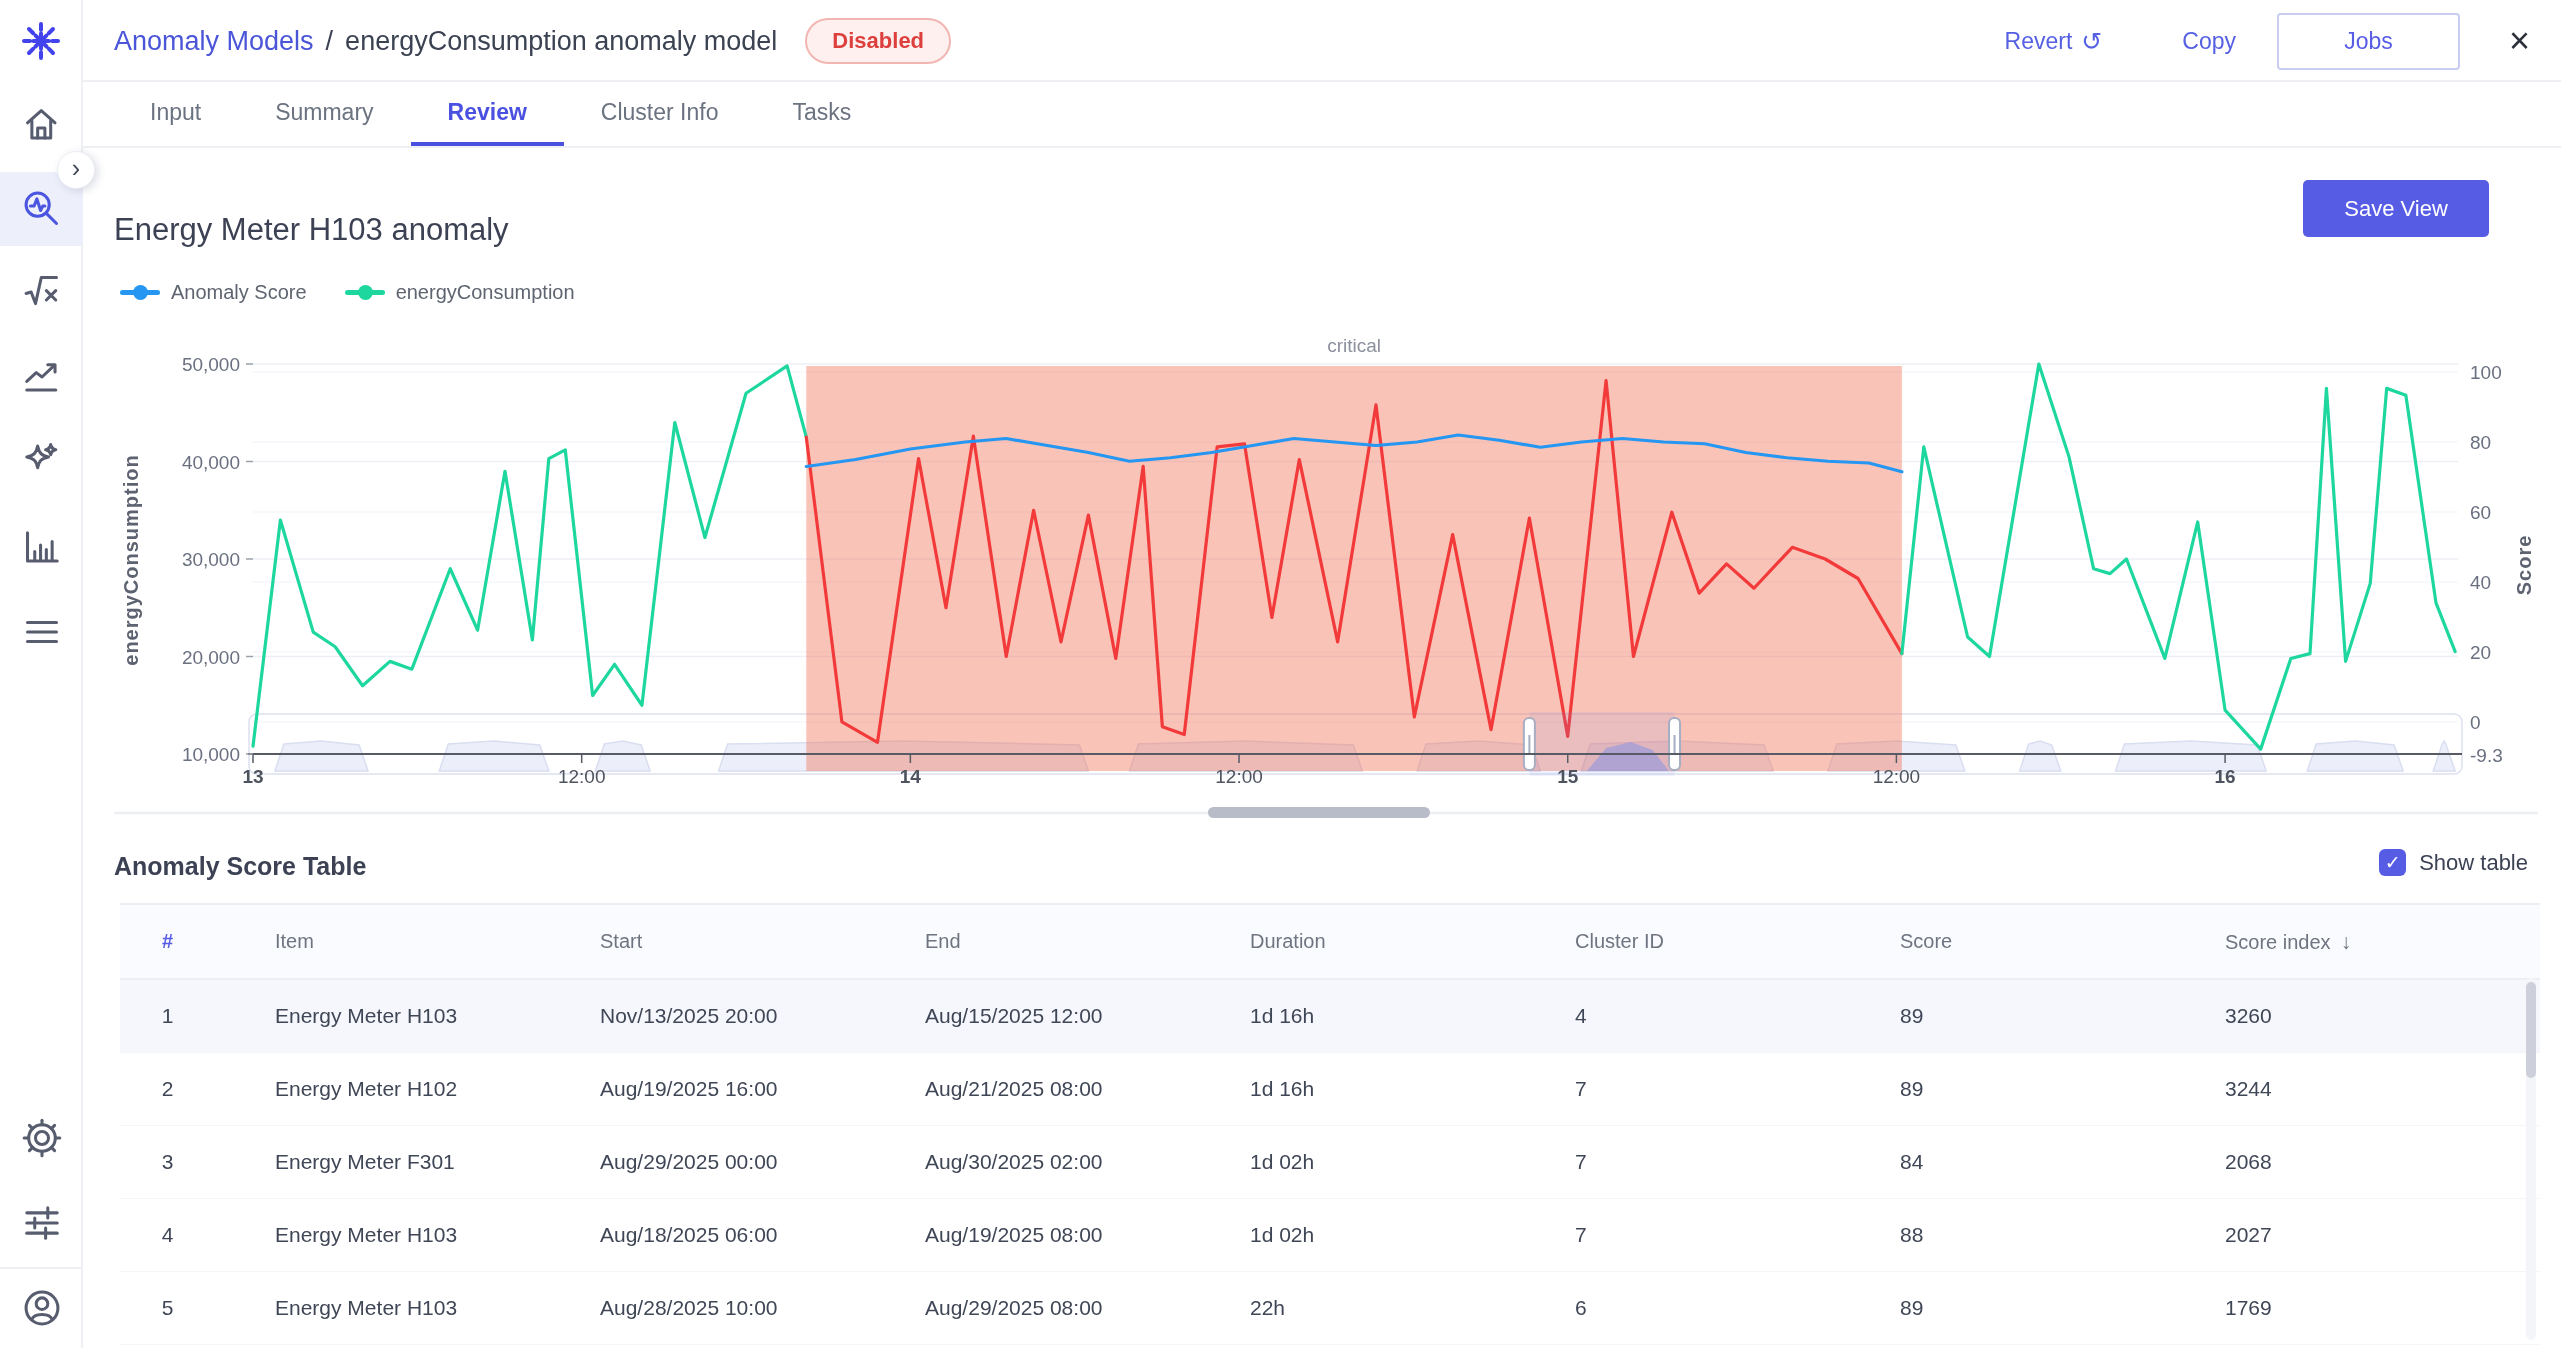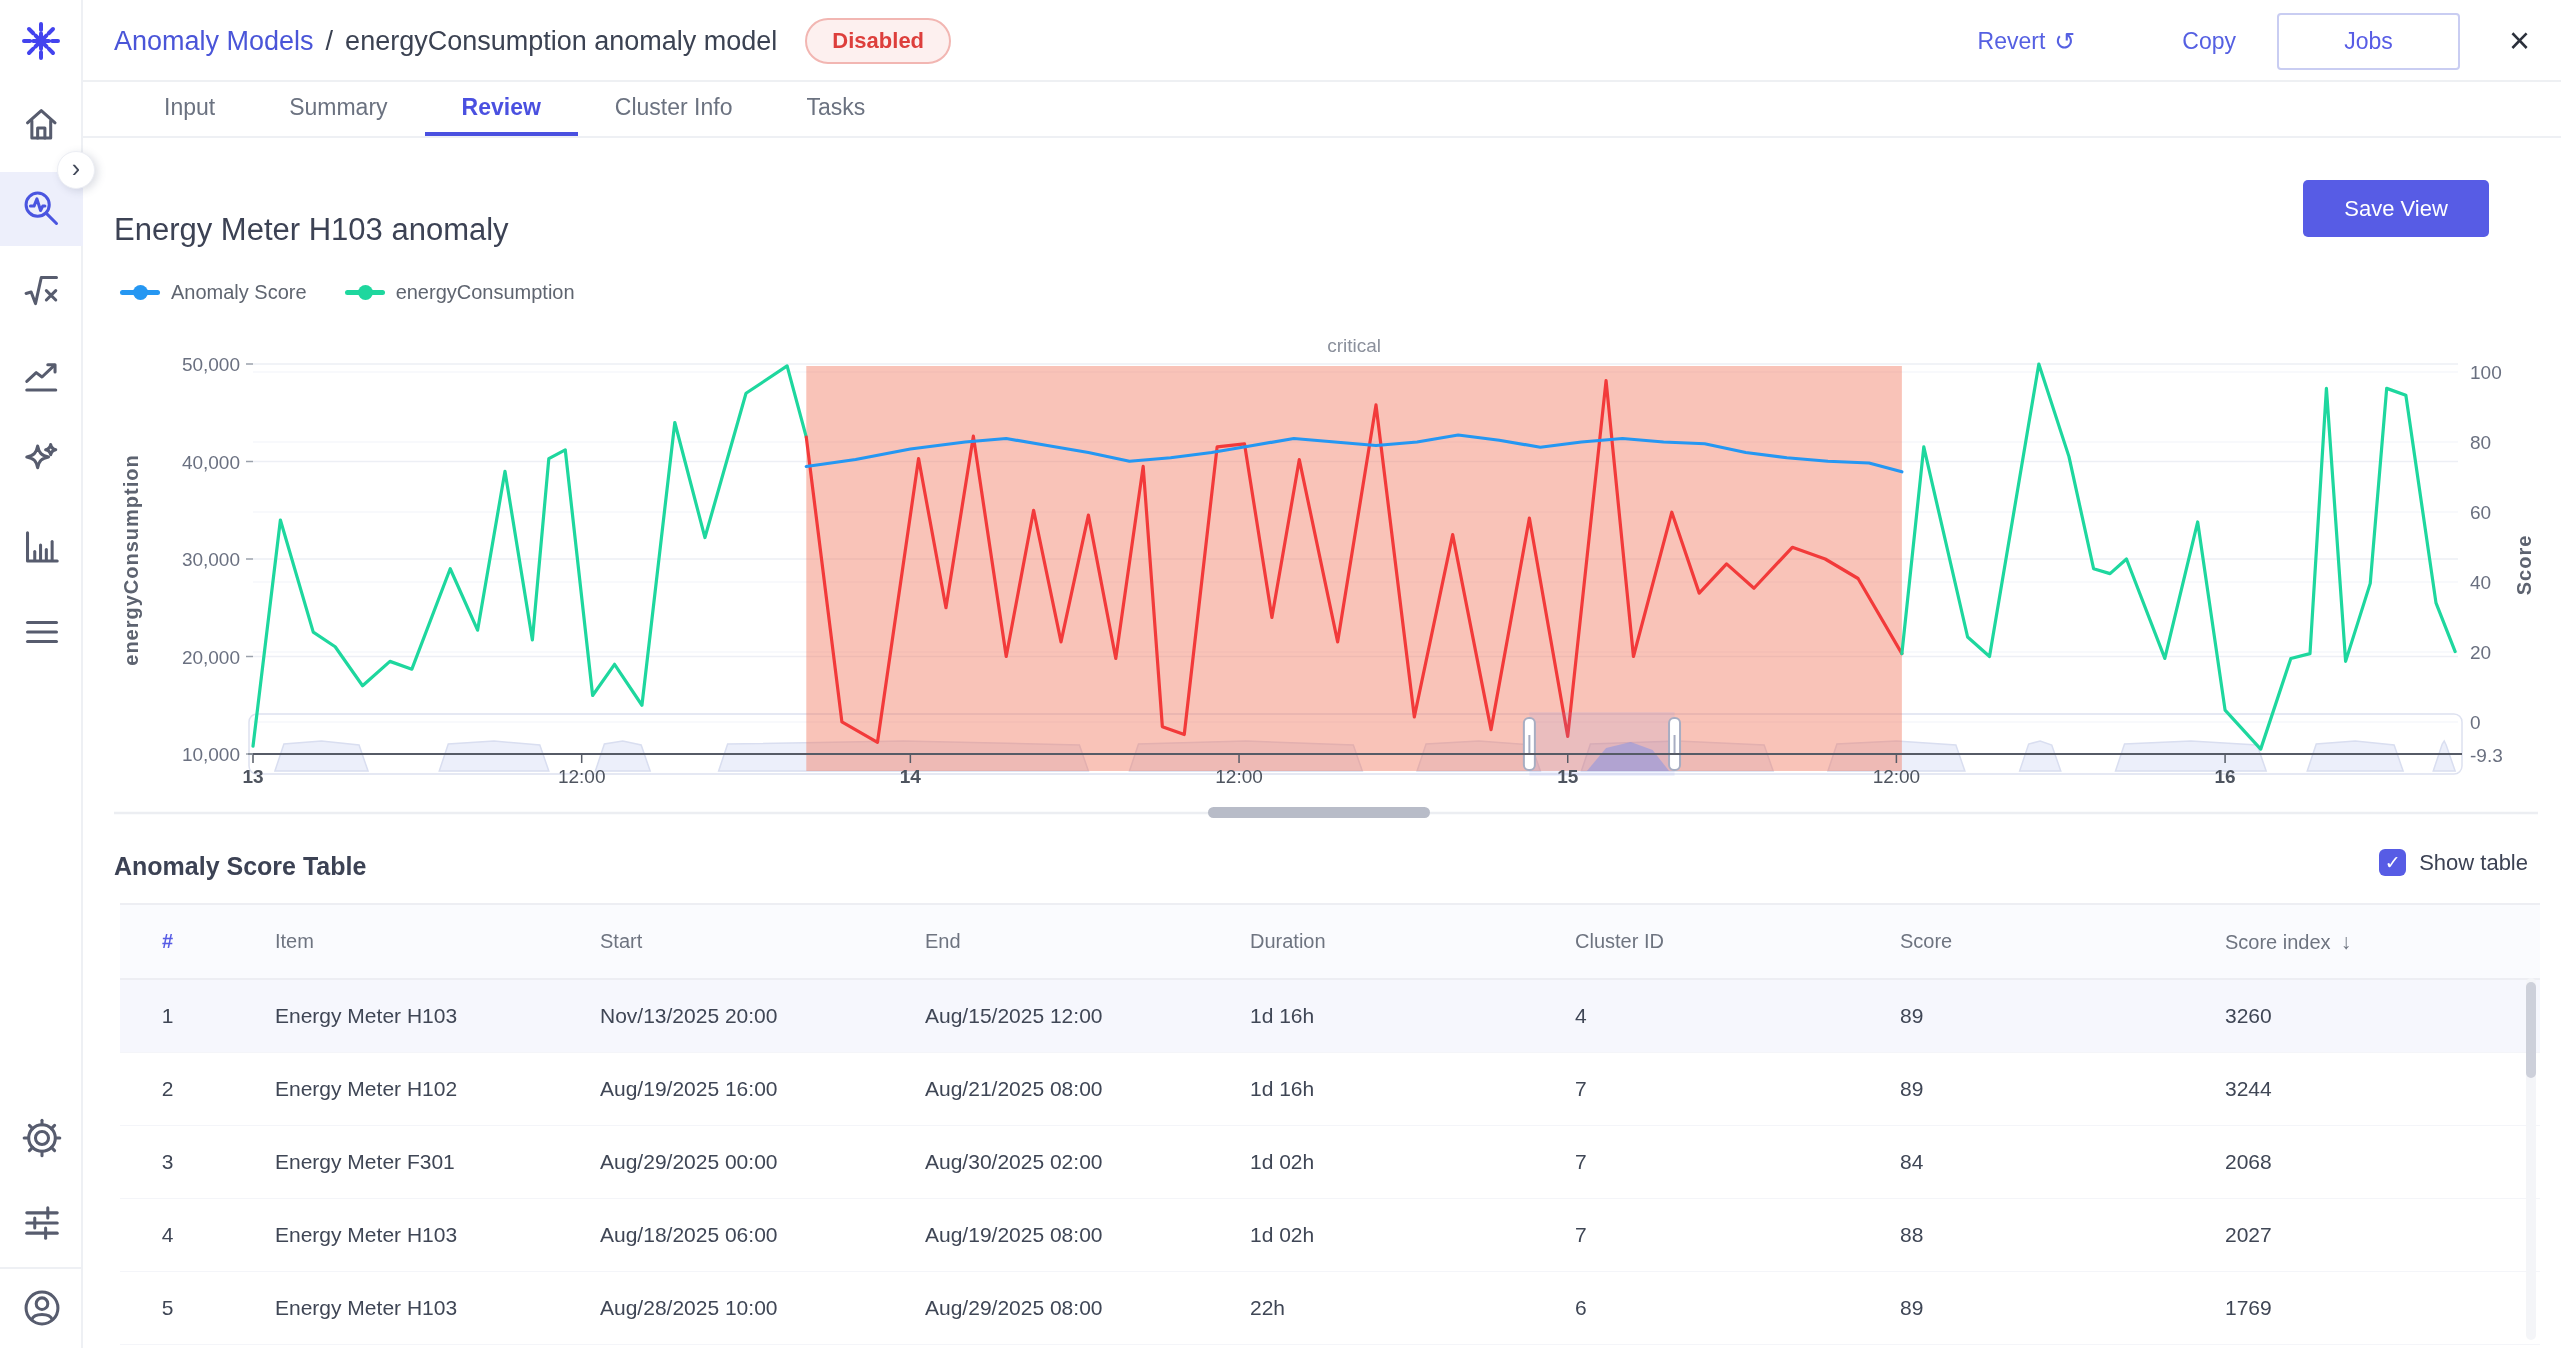--- a/index.html
+++ b/index.html
@@ -25,31 +25,31 @@
   header { position:absolute; left:83px; top:0; width:2478px; height:82px;
     background:#fff; border-bottom:2px solid #eef0f3; z-index:5; }
   .breadcrumb { position:absolute; left:31px; top:0; height:82px; display:flex; align-items:center; font-size:27px; }
   .breadcrumb a { color:#4a55d8; text-decoration:none; cursor:pointer; }
   .breadcrumb .sep { margin:0 12px; color:#3b4252; }
   .breadcrumb .current { color:#3b4252; }
   .badge { margin-left:28px; font-size:22px; font-weight:bold; color:#dd3f3c;
     background:#fdf0ef; border:2px solid #f2b6b2; border-radius:999px; padding:8px 25px; }
   .header-right { position:absolute; right:31px; top:0; height:82px; display:flex; align-items:center; }
   .hlink { color:#5560e2; font-size:23px; cursor:pointer; display:flex; align-items:center; gap:9px; text-decoration:none; }
-  .hlink.revert { margin-right:69px; }
+  .hlink.revert { margin-right:42px; }
   .hlink.copy { margin-right:41px;margin-left:38px; }
   .revert-glyph { font-size:25px; }
   .btn-primary { width:251px; height:57px; background:#575ce5; color:#fff; border:none;
     border-radius:4px; font-size:23px; font-family:inherit; cursor:pointer; margin-right:33px; }
   .btn-outline { width:183px; height:57px; background:#fff; color:#575ce5;
     border:2px solid #c9cdf2; border-radius:4px; font-size:23px; font-family:inherit; cursor:pointer; margin-right:49px; }
   .close-x { font-size:36px; color:#2c313c; cursor:pointer; line-height:1; }
   
-  .tabbar { position:absolute; left:83px; top:82px; width:2478px; height:56px;
-    background:#fff; border-bottom:2px solid #eef0f4; display:flex; padding-left:44px; z-index:4; }
+  .tabbar { position:absolute; left:83px; top:82px; width:2478px; height:66px;
+    background:#fff; border-bottom:2px solid #eef0f4; display:flex; padding-left:30px; z-index:4; }
   .tab { padding:0 37px; display:flex; align-items:center; font-size:23px; color:#6b7280;
     cursor:pointer; border-bottom:4px solid transparent; }
   .tab.active { color:#4a50e0; border-bottom-color:#4a50e0; font-weight:bold; }
   
   .page-title { position:absolute; left:114px; top:170px; font-size:31px; font-weight:500; color:#3c4254;margin-top:42px; }
   .save-view { position:absolute; left:2303px; top:180px; width:186px; height:57px;
     background:#575ce5; color:#fff; border:none; border-radius:5px; font-size:22px; font-family:inherit; cursor:pointer; }
   .legend { position:absolute; left:120px; top:281px; display:flex; gap:38px; align-items:center; }
   .legend-item { display:flex; align-items:center; gap:11px; font-size:20px; color:#5f6570; cursor:pointer; }
   .lmark { position:relative; width:40px; height:5px; border-radius:3px; }

